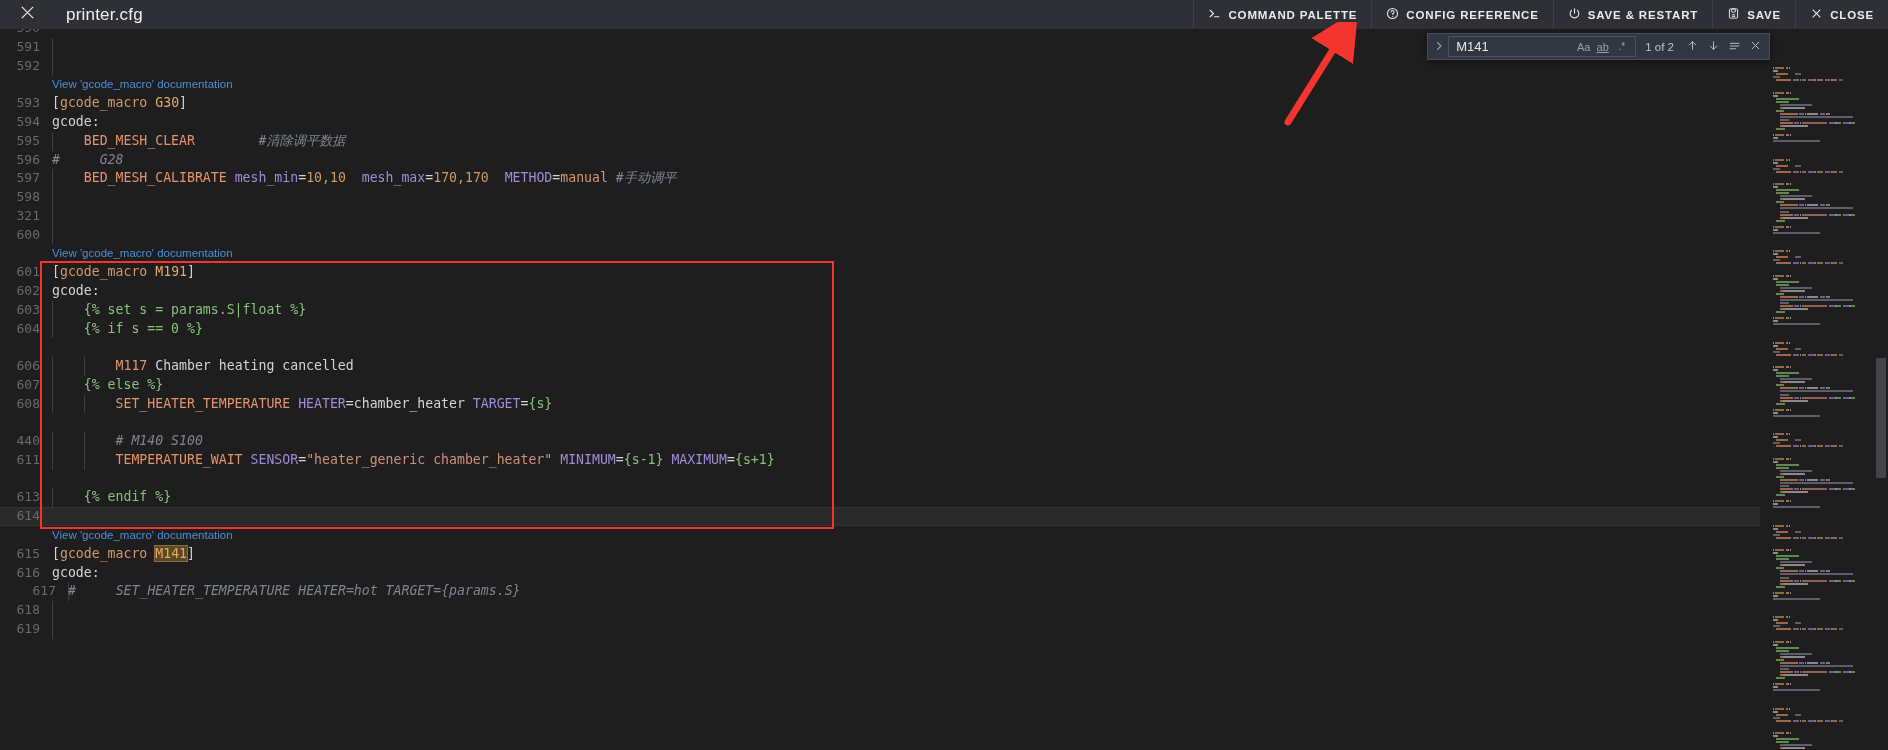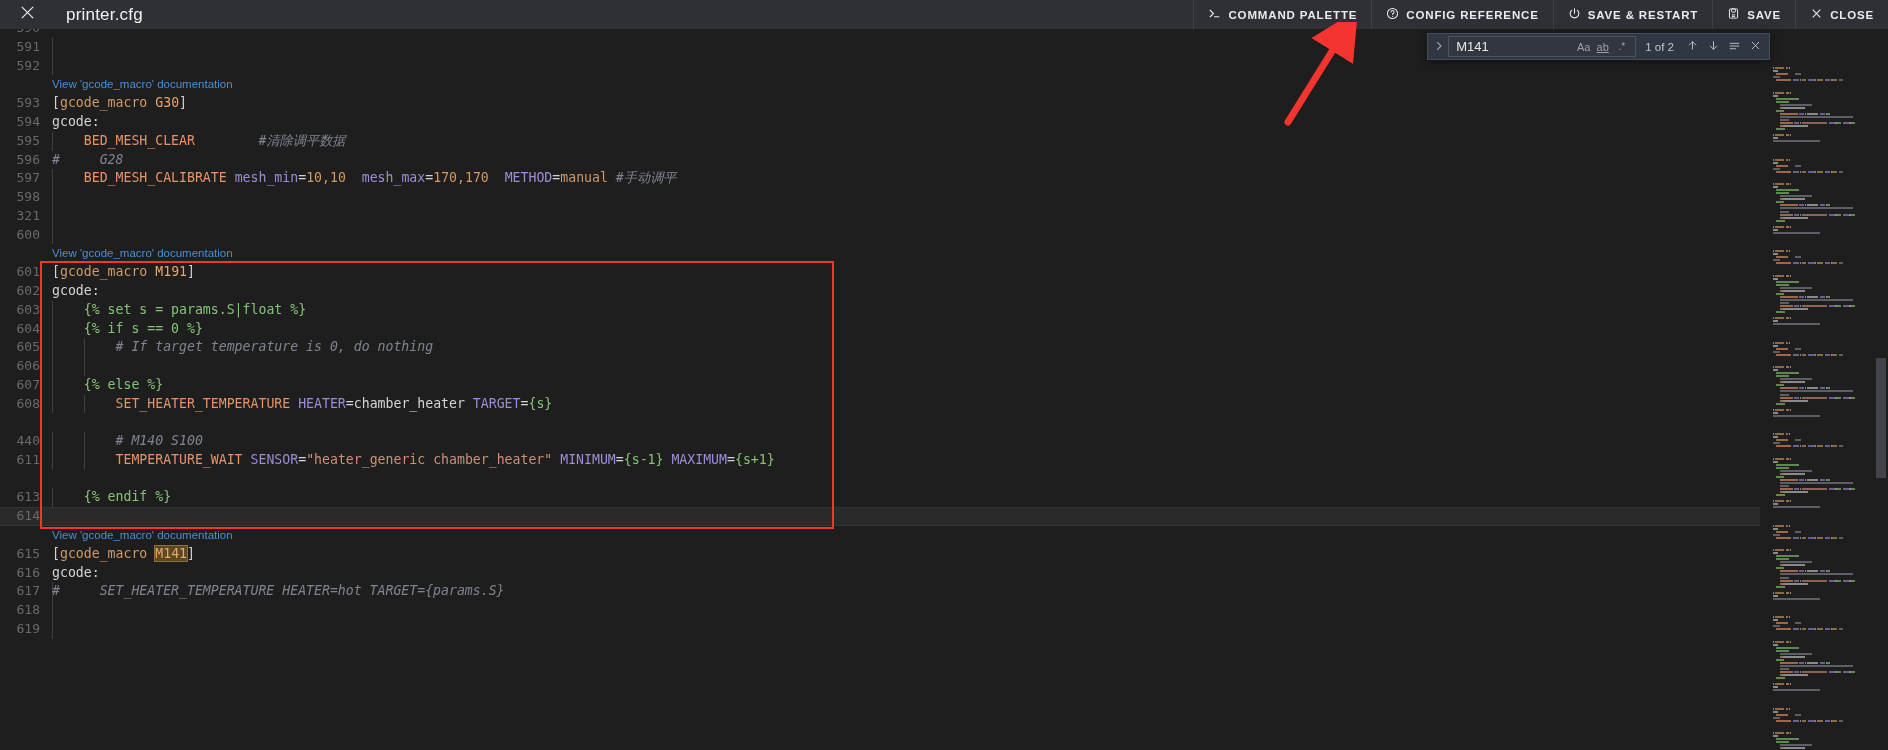--- a/index.html
+++ b/index.html
@@ -207,32 +207,31 @@
       <div class="row" style="position: absolute; top: 121.5px; left: 0px; width: 1760px;"><span class="ln">596</span><span class="txt"><span class="t-comment">#     G28</span></span></div>
       <div class="row" style="position: absolute; top: 140.25px; left: 0px; width: 1760px;"><span class="ln">597</span><span class="ind" style="left: 52px;"></span><span class="txt"><span class="t-plain">    </span><span class="t-cmd">BED_MESH_CALIBRATE</span><span class="t-plain"> </span><span class="t-param">mesh_min</span><span class="t-plain">=</span><span class="t-num">10,10</span><span class="t-plain">  </span><span class="t-param">mesh_max</span><span class="t-plain">=</span><span class="t-num">170,170</span><span class="t-plain">  </span><span class="t-param">METHOD</span><span class="t-plain">=</span><span class="t-num">manual</span><span class="t-plain"> </span><span class="t-comment">#手动调平</span></span></div>
       <div class="row" style="position: absolute; top: 159px; left: 0px; width: 1760px;"><span class="ln">598</span><span class="ind" style="left: 52px;"></span><span class="txt"></span></div>
       <div class="row" style="position: absolute; top: 177.75px; left: 0px; width: 1760px;"><span class="ln">321</span><span class="ind" style="left: 52px;"></span><span class="txt"></span></div>
       <div class="row" style="position: absolute; top: 196.5px; left: 0px; width: 1760px;"><span class="ln">600</span><span class="ind" style="left: 52px;"></span><span class="txt"></span></div>
       <div class="codelens" style="top: 215.25px;">View 'gcode_macro' documentation</div>
       <div class="row" style="position: absolute; top: 234.25px; left: 0px; width: 1760px;"><span class="ln">601</span><span class="txt"><span class="t-punc">[</span><span class="t-key">gcode_macro</span><span class="t-plain"> </span><span class="t-macro">M191</span><span class="t-punc">]</span></span></div>
       <div class="row" style="position: absolute; top: 253px; left: 0px; width: 1760px;"><span class="ln">602</span><span class="txt"><span class="t-plain">gcode:</span></span></div>
       <div class="row" style="position: absolute; top: 271.75px; left: 0px; width: 1760px;"><span class="ln">603</span><span class="ind" style="left: 52px;"></span><span class="txt"><span class="t-plain">    </span><span class="t-jinja">{% set s = params.S|float %}</span></span></div>
       <div class="row" style="position: absolute; top: 290.5px; left: 0px; width: 1760px;"><span class="ln">604</span><span class="ind" style="left: 52px;"></span><span class="txt"><span class="t-plain">    </span><span class="t-jinja">{% if s == 0 %}</span></span></div>
-      <div class="row" style="position: absolute; top: 309.25px; left: 0px; width: 1760px;"><span class="ln">605</span><span class="ind" style="left: 52px;"></span><span class="ind" style="left: 83.8px;"></span><span class="txt"><span class="t-plain">        </span><span class="t-comment"># If target temperature is 0, do nothing</span></span></div>
-      <div class="row" style="position: absolute; top: 328px; left: 0px; width: 1760px;"><span class="ln">606</span><span class="ind" style="left: 52px;"></span><span class="ind" style="left: 83.8px;"></span></div>
+      <div class="row" style="position: absolute; top: 328px; left: 0px; width: 1760px;"><span class="ln">606</span><span class="ind" style="left: 52px;"></span><span class="ind" style="left: 83.8px;"></span><span class="txt"><span class="t-plain">        </span><span class="t-cmd">M117</span><span class="t-plain"> Chamber heating cancelled</span></span></div>
       <div class="row" style="position: absolute; top: 346.75px; left: 0px; width: 1760px;"><span class="ln">607</span><span class="ind" style="left: 52px;"></span><span class="txt"><span class="t-plain">    </span><span class="t-jinja">{% else %}</span></span></div>
       <div class="row" style="position: absolute; top: 365.5px; left: 0px; width: 1760px;"><span class="ln">608</span><span class="ind" style="left: 52px;"></span><span class="ind" style="left: 83.8px;"></span><span class="txt"><span class="t-plain">        </span><span class="t-cmd">SET_HEATER_TEMPERATURE</span><span class="t-plain"> </span><span class="t-param">HEATER</span><span class="t-plain">=</span><span class="t-val">chamber_heater</span><span class="t-plain"> </span><span class="t-param">TARGET</span><span class="t-plain">=</span><span class="t-jinja">{s}</span></span></div>
       <div class="row" style="position: absolute; top: 403px; left: 0px; width: 1760px;"><span class="ln">440</span><span class="ind" style="left: 52px;"></span><span class="ind" style="left: 83.8px;"></span><span class="txt"><span class="t-plain">        </span><span class="t-comment"># M140 S100</span></span></div>
       <div class="row" style="position: absolute; top: 421.75px; left: 0px; width: 1760px;"><span class="ln">611</span><span class="ind" style="left: 52px;"></span><span class="ind" style="left: 83.8px;"></span><span class="txt"><span class="t-plain">        </span><span class="t-cmd">TEMPERATURE_WAIT</span><span class="t-plain"> </span><span class="t-param">SENSOR</span><span class="t-plain">=</span><span class="t-str">"heater_generic chamber_heater"</span><span class="t-plain"> </span><span class="t-param">MINIMUM</span><span class="t-plain">=</span><span class="t-jinja">{s-1}</span><span class="t-plain"> </span><span class="t-param">MAXIMUM</span><span class="t-plain">=</span><span class="t-jinja">{s+1}</span></span></div>
       <div class="row" style="position: absolute; top: 459.25px; left: 0px; width: 1760px;"><span class="ln">613</span><span class="ind" style="left: 52px;"></span><span class="txt"><span class="t-plain">    </span><span class="t-jinja">{% endif %}</span></span></div>
       <div class="row" style="position: absolute; top: 478px; left: 0px; width: 1760px;"><div class="cur-line"></div><span class="ln">614</span><span class="txt"></span></div>
       <div class="codelens" style="top: 496.75px;">View 'gcode_macro' documentation</div>
       <div class="row" style="position: absolute; top: 515.75px; left: 0px; width: 1760px;"><span class="ln">615</span><span class="txt"><span class="t-punc">[</span><span class="t-key">gcode_macro</span><span class="t-plain"> </span><span class="t-macro hl-match">M141</span><span class="t-punc">]</span></span></div>
       <div class="row" style="position: absolute; top: 534.5px; left: 0px; width: 1760px;"><span class="ln">616</span><span class="txt"><span class="t-plain">gcode:</span></span></div>
-      <div class="row" style="position: absolute; top: 553.25px; left: 0px; width: 1760px;"><span class="ln">617</span><span class="ind" style="left: 52px;"></span><span class="txt"><span class="t-comment">#     SET_HEATER_TEMPERATURE HEATER=hot TARGET={params.S}</span></span></div>
+      <div class="row" style="position: absolute; top: 553.25px; left: 16px; width: 1760px;"><span class="ln">617</span><span class="ind" style="left: 52px;"></span><span class="txt"><span class="t-comment">#     SET_HEATER_TEMPERATURE HEATER=hot TARGET={params.S}</span></span></div>
       <div class="row" style="position: absolute; top: 572px; left: 0px; width: 1760px;"><span class="ln">618</span><span class="ind" style="left: 52px;"></span><span class="txt"></span></div>
       <div class="row" style="position: absolute; top: 590.75px; left: 0px; width: 1760px;"><span class="ln">619</span><span class="ind" style="left: 52px;"></span><span class="txt"></span></div>
     </div>
 
   <div class="minimap" id="minimap">
       <div class="mm-line" style="left: 3px; top: 9.15px; width: 1.2px; background: rgb(138, 138, 138);"></div>
       <div class="mm-line" style="left: 4.8px; top: 9.15px; width: 9.02px; background: rgb(141, 106, 70);"></div>
       <div class="mm-line" style="left: 15.62px; top: 9.15px; width: 2.46px; background: rgb(156, 112, 72);"></div>
       <div class="mm-line" style="left: 18.68px; top: 9.15px; width: 1.2px; background: rgb(138, 138, 138);"></div>
       <div class="mm-line" style="left: 3px; top: 12.2px; width: 4.92px; background: rgb(138, 138, 138);"></div>

